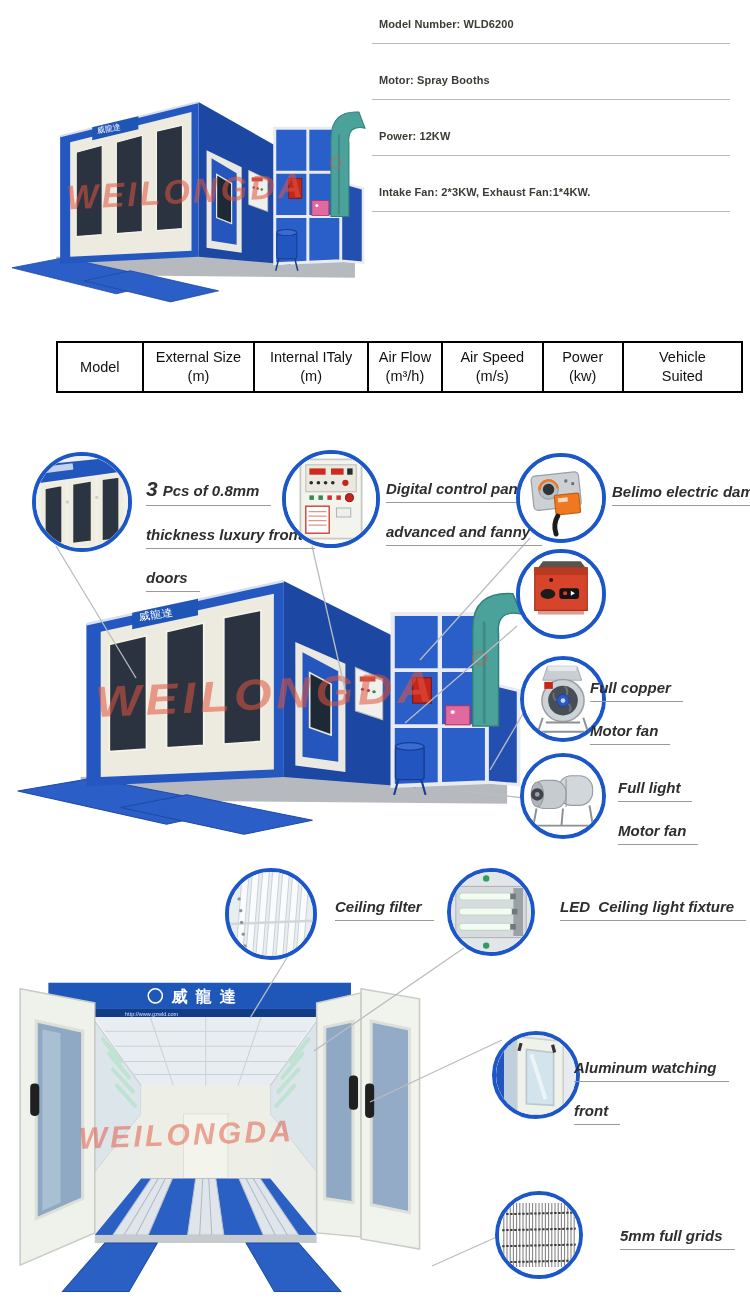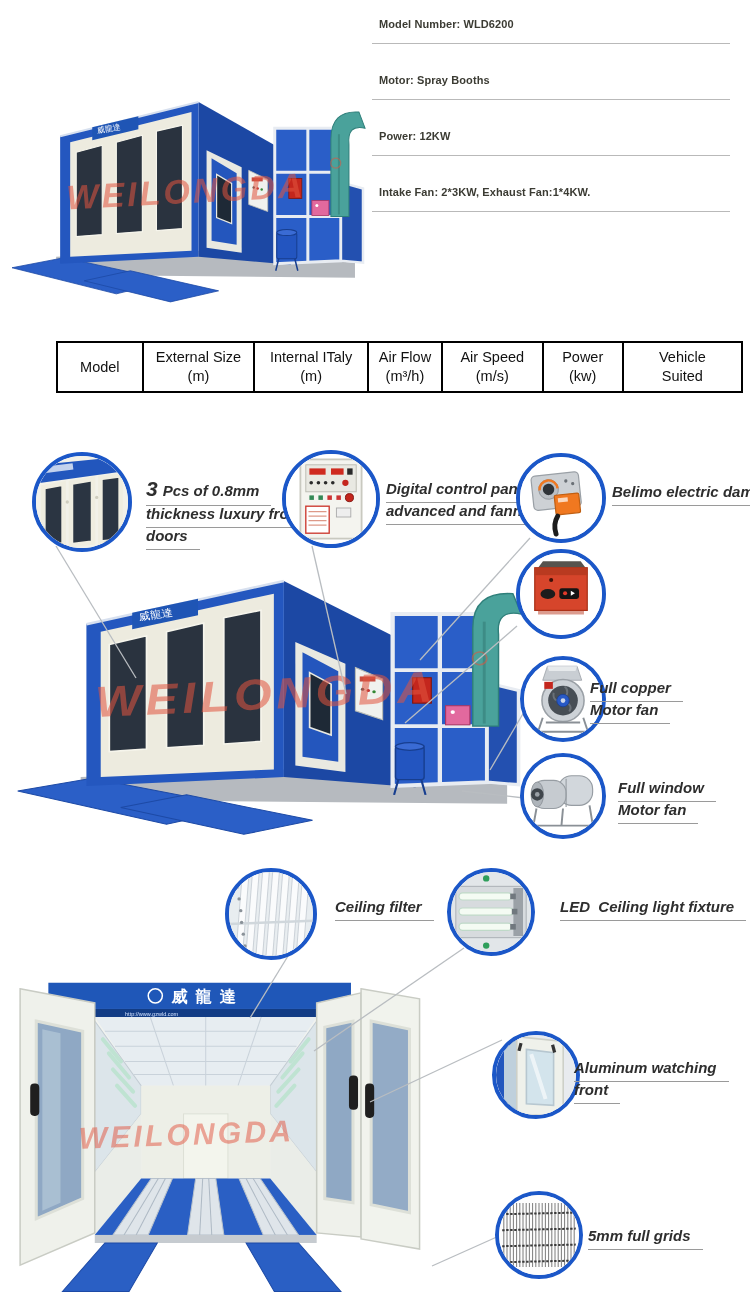--- a/index.html
+++ b/index.html
@@ -20,21 +20,21 @@
                                 vertical-align:middle;line-height:1.3;}
   .spec-table th{font-size:14.5px;height:44px;}
   .spec-table td{font-size:15px;height:37px;}
 
   
   .callout-circle{position:absolute;border-radius:50%;border:4px solid #1b57c8;background:#fff;
                   overflow:hidden;box-sizing:border-box;}
   .callout-circle svg{display:block;width:100%;height:100%;}
   .clabel{position:absolute;font-style:italic;font-weight:bold;font-size:15px;color:#2e2e2e;}
   .clabel .line{display:table;border-bottom:1px solid #9a9a9a;padding:0 12px 5px 0;
-                margin-bottom:0;white-space:pre;line-height:1.05;}
+                margin-bottom:21px;white-space:pre;line-height:1.05;}
   .clabel .big{font-size:21px;}
   .clabel .sp{margin-left:5px;}
 
   svg{overflow:visible;}
   .booth-svg{position:absolute;}
   .lines-overlay{position:absolute;left:0;top:0;pointer-events:none;}
 </style>
 </head>
 <body>
 
@@ -398,21 +398,21 @@
       <ellipse cx="17" cy="48" rx="8" ry="16" fill="#AEB4BA" stroke="#878d93"></ellipse>
       <circle cx="17" cy="48" r="8" fill="#3F454B"></circle>
       <circle cx="17" cy="48" r="3" fill="#9aa0a6"></circle>
       <line x1="54" y1="28" x2="54" y2="64" stroke="#9aa0a6" stroke-width="1.5"></line>
       <g stroke="#8a9096" stroke-width="2.5" fill="none">
         <path d="M16,66 L12,88 M50,66 L48,88 M84,62 L88,86 M8,88 L92,88"></path>
       </g>
     </svg>
   </div>
   <div class="clabel" style="left:618px;top:780px">
-    <div class="line">Full window</div>
+    <div class="line">Full light</div>
     <div class="line">Motor fan</div>
   </div>
 
   <div class="callout-circle" style="left:225px;top:868px;width:92px;height:92px">
     <svg viewBox="0 0 100 100" preserveAspectRatio="none">
       <rect width="100" height="100" fill="#E8EDF0"></rect>
       <g fill="#FAFBFC" stroke="#C3CBD2" stroke-width="1">
         <polygon points="16,0 24,0 16,100 8,100"></polygon>
           <polygon points="28,0 36,0 28,100 20,100"></polygon>
         <polygon points="40,0 48,0 40,100 32,100"></polygon>
@@ -481,17 +481,17 @@
       <rect width="100" height="100" fill="#FDFDFD"></rect>
       <path d="M6,10 V90 M10,10 V90 M14,10 V90 M18,10 V90 M22,10 V90 M26,10 V90 M30,10 V90 M34,10 V90 M38,10 V90 M42,10 V90 M46,10 V90 M50,10 V90 M54,10 V90 M58,10 V90 M62,10 V90 M66,10 V90 M70,10 V90 M74,10 V90 M78,10 V90 M82,10 V90 M86,10 V90 M90,10 V90 M94,10 V90" stroke="#5a5a5a" stroke-width="1" fill="none"></path>
       <g stroke="#3a3a3a" stroke-width="2.5" stroke-dasharray="3,2">
         <line x1="4" y1="24" x2="96" y2="22"></line>
           <line x1="4" y1="44" x2="96" y2="42"></line>
         <line x1="4" y1="64" x2="96" y2="62"></line>
           <line x1="4" y1="84" x2="96" y2="82"></line>
       </g>
     </svg>
   </div>
-  <div class="clabel" style="left:588px;top:1228px">
+  <div class="clabel" style="left:620px;top:1228px">
     <div class="line">5mm full grids</div>
   </div>
 
 </div>
 
 </body></html>

